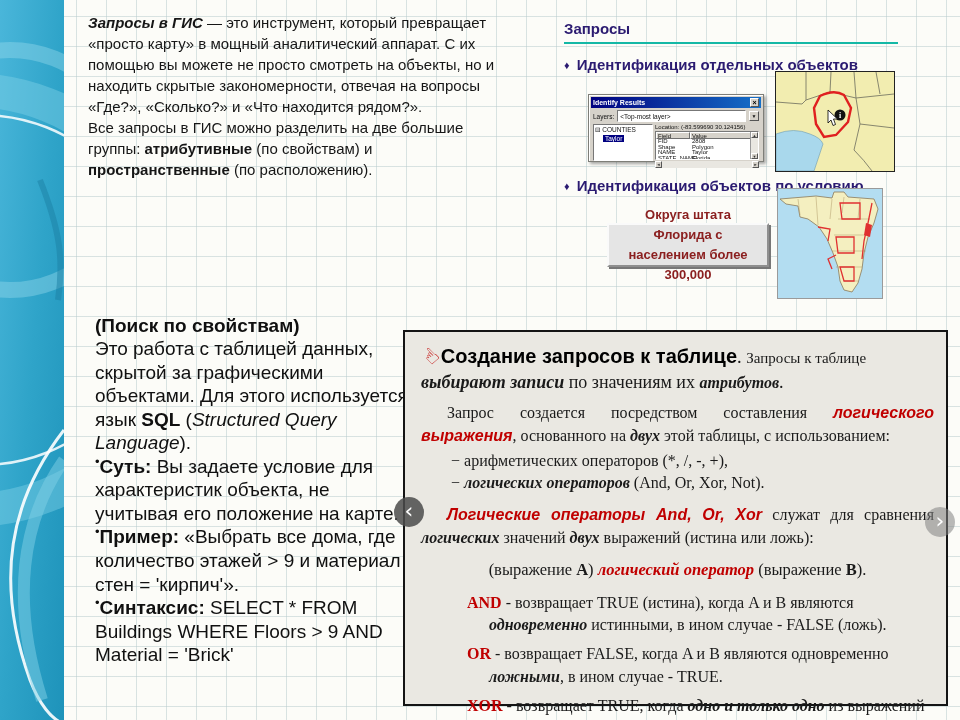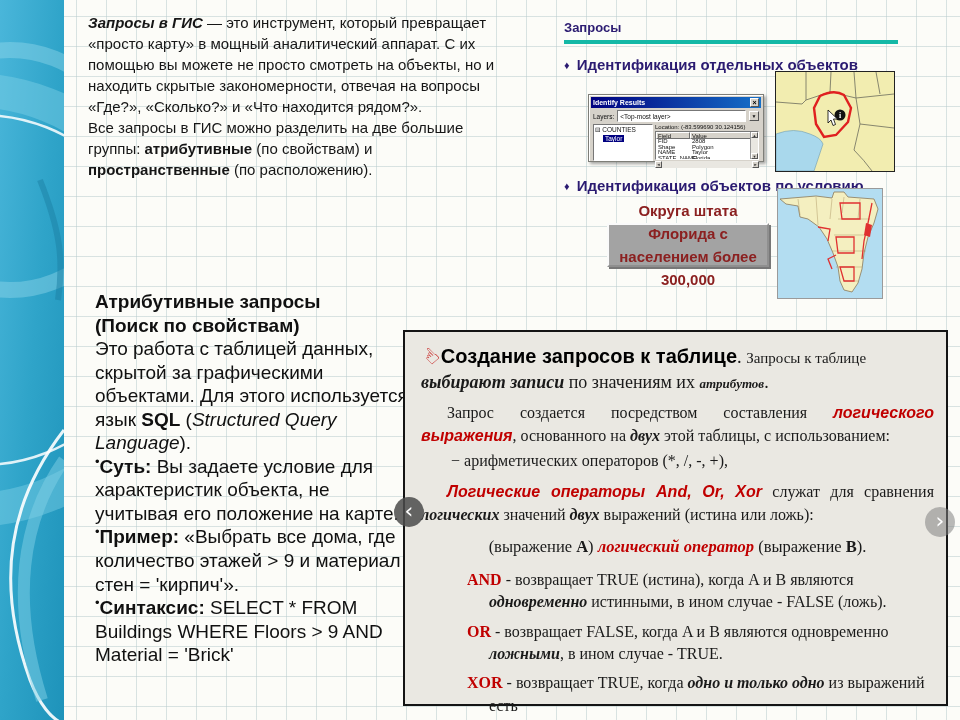--- a/index.html
+++ b/index.html
@@ -25,22 +25,22 @@
     position:absolute;left:88px;top:12px;width:410px;
     font-size:15px;line-height:1.4;color:#161616;
   }
   .intro .lead-b{font-weight:bold;font-style:italic;}
   .b{font-weight:bold;}
   .i{font-style:italic;}
 
   
   .q-head{
     position:absolute;left:564px;top:20px;width:334px;
-    color:#2b1b71;font-size:13px;font-weight:bold;
-    border-bottom:4px solid #14b8a6;padding-bottom:5px;
+    color:#2b1b71;font-size:15px;font-weight:bold;
+    border-bottom:2px solid #14b8a6;padding-bottom:5px;
   }
   .q-bullet{
     position:absolute;left:564px;color:#2b1b71;
     font-size:15px;font-weight:bold;display:flex;align-items:center;gap:7px;
   }
   .q-bullet .dia{font-size:11px;}
   .qb1{top:56px;}
   .qb2{top:177px;}
 
   
@@ -103,24 +103,24 @@
   }
   .hsb span{background:#d6d2ca;border:1px solid;border-color:#fff #555 #555 #fff;width:7px;height:7px;line-height:5px;text-align:center;box-sizing:border-box;}
 
   
   .map1{position:absolute;left:775px;top:71px;width:118px;height:99px;border:1px solid #222;background:#f2edb0;}
   .map2{position:absolute;left:777px;top:188px;width:104px;height:109px;border:1px solid #9a9a9a;background:#b3ddf1;}
 
   
   .fl-btn{
     position:absolute;left:607px;top:223px;width:162px;height:44px;box-sizing:border-box;
-    background:#a3a3a3;
+    background:#e5e5e5;
     border:2px solid;border-color:#fafafa #8f8f8f #8f8f8f #fafafa;
     box-shadow:2px 2px 0 #777;
-    color:#8b2020;font-weight:bold;font-size:15px;line-height:1.55;
+    color:#8b2020;font-weight:bold;font-size:13px;line-height:1.55;
     display:flex;align-items:center;justify-content:center;text-align:center;padding:2px 8px;
   }
 
   
   .attr{
     position:absolute;left:95px;top:290px;width:314px;
     font-size:19px;line-height:1.24;color:#101010;
   }
   .attr .ttl{font-weight:bold;}
   .attr .blt{font-size:13px;vertical-align:top;line-height:1;}
@@ -287,39 +287,40 @@
       <path d="M40,38 L52,40 50,52"></path>
       <path d="M58,66 L50,70 54,80"></path>
     </g>
     <path d="M88,34 L94,36 92,48 86,46 Z" fill="#e03030"></path>
   </svg>
 </div>
 
 <div class="fl-btn">Округа штата Флорида с населением более 300,000</div>
 
 <div class="attr">
-  <span class="ttl">Атрибутивные запросы</span><br>
+  <br>
   <span class="ttl">(Поиск по свойствам)</span><br>
   <span>Это работа с таблицей данных, скрытой за графическими объектами. Для этого используется язык </span><span class="b">SQL</span><span> (</span><span class="i">Structured Query Language</span><span>).</span><br>
   <span class="blt">•</span><span class="b">Суть:</span><span> Вы задаете условие для характеристик объекта, не учитывая его положение на карте.</span><br>
   <span class="blt">•</span><span class="b">Пример:</span><span> «Выбрать все дома, где количество этажей &gt; 9 и материал стен = 'кирпич'».</span><br>
   <span class="blt">•</span><span class="b">Синтаксис:</span><span> SELECT * FROM Buildings WHERE Floors &gt; 9 AND Material = 'Brick'</span>
 </div>
 
 <div class="slide">
   <p class="sl-title">
-    <span class="hand">☜</span><span class="red-t">Создание запросов к таблице</span><span>. </span><span style="font-size:15px">Запросы  к таблице </span><span class="bi" style="font-size:18px">выбирают записи</span><span style="font-size:18px"> по значениям  их </span><span class="bi" style="font-size:13px">атрибутов</span><span style="font-size:18px">.</span>
+    <span class="hand">☜</span><span class="red-t">Создание запросов к таблице</span><span>. </span><span style="font-size:15px">Запросы  к таблице </span><span class="bi" style="font-size:18px">выбирают записи</span><span style="font-size:18px"> по значениям  их </span><span class="bi" style="font-size:16px">атрибутов</span><span style="font-size:18px">.</span>
   </p>
 
   <p class="sl-p2">
     <span>Запрос  создается  посредством  составления  </span><span class="red-bi">логического выражения</span><span>, основанного на </span><span class="bi">двух</span><span> этой таблицы, с использованием:</span>
   </p>
 
   <ul class="ops">
     <li><span>−</span><span> арифметических  операторов (*, /, -, +),</span><span class="bi"></span><span></span></li>
+    <li><span>−</span><span> </span><span class="bi">логических операторов</span><span> (And, Or, Xor, Not).</span></li>
   </ul>
 
   <p class="sl-p3">
     <span class="red-bi">Логические  операторы  And,  Or,  Xor</span><span> служат для сравнения </span><span class="bi">логических</span><span> значений </span><span class="bi">двух</span><span> выражений (истина или ложь):</span>
   </p>
 
   <p class="formula">
     <span>(выражение </span><span class="b">A</span><span>) </span><span class="red-bi" style="font-family:'Liberation Serif',serif">логический оператор</span><span> (выражение </span><span class="b">B</span><span>).</span>
   </p>
 

